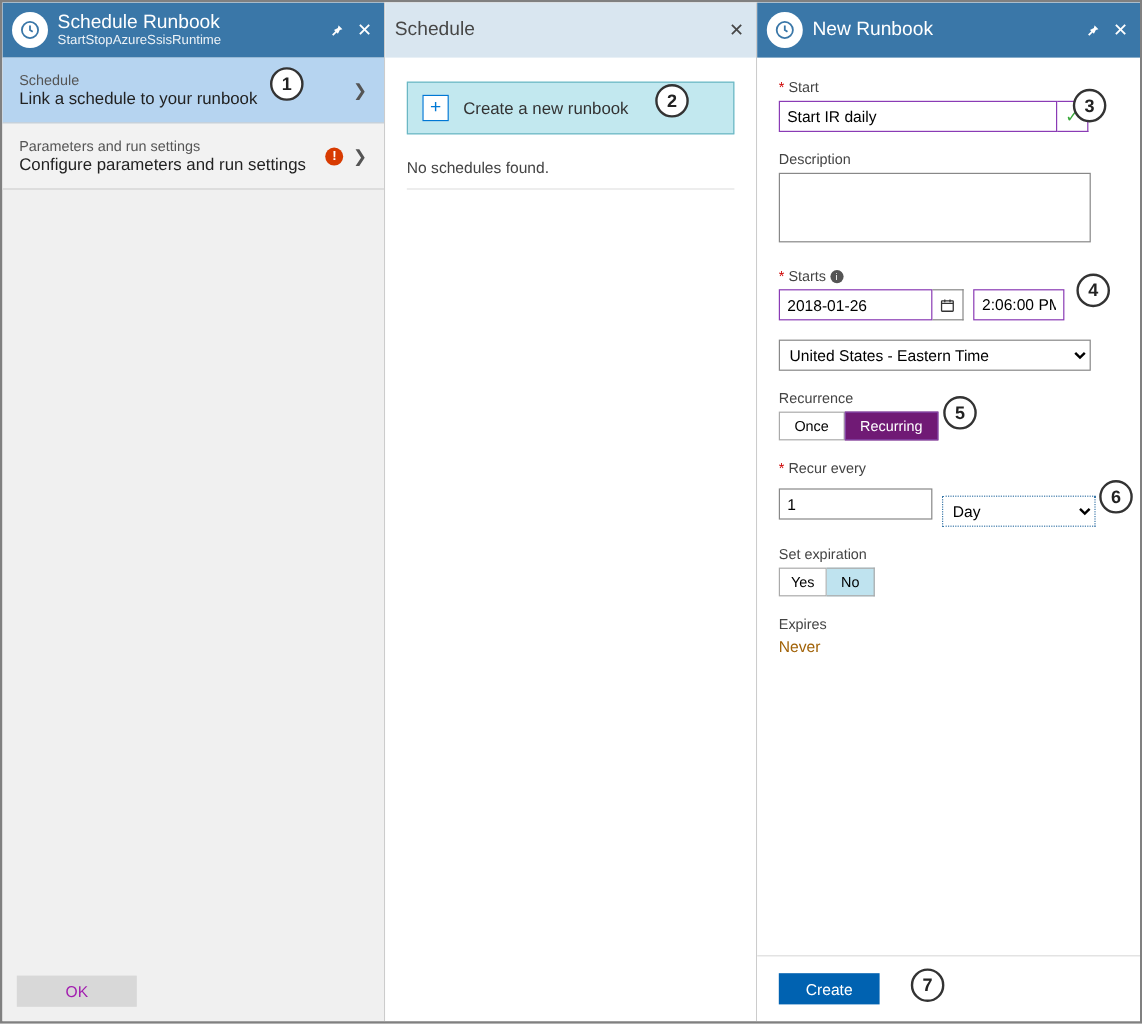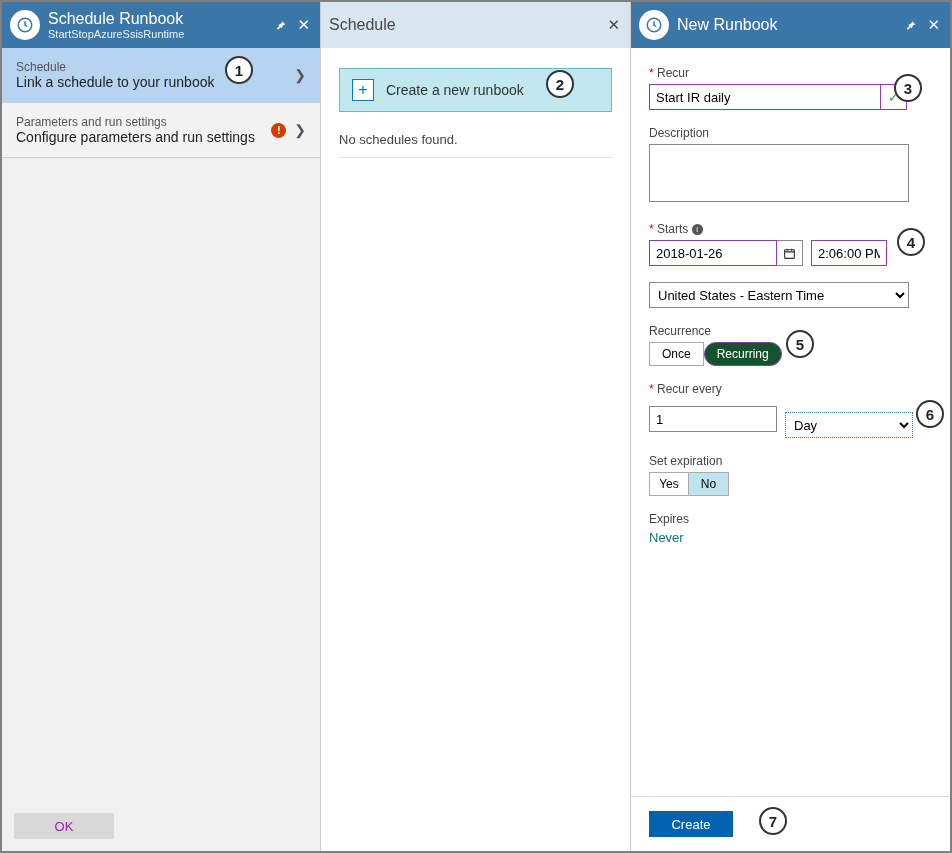--- a/index.html
+++ b/index.html
@@ -51,30 +51,30 @@
   .txtin.violet { border-color: #8a3bb5; }
   .check { width: 26px; height: 26px; border: 1px solid #8a3bb5; border-left: none; display:flex; align-items:center; justify-content:center; color: #39a839; font-size: 14px; }
   .desc { width: 260px; height: 58px; border: 1px solid #888; resize: none; font-size: 13px; padding: 4px; }
   .datein { width: 128px; }
   .calcell { width: 26px; height: 26px; border: 1px solid #888; border-left:none; display:flex; align-items:center; justify-content:center; font-size: 13px; }
   .timein { width: 76px; margin-left: 8px; }
   .tz { width: 260px; height: 26px; border: 1px solid #888; font-size: 13px; padding: 0 4px; background:#fff; }
 
   .toggle { display: flex; }
   .toggle .opt { height: 24px; padding: 0 12px; border: 1px solid #aaa; font-size: 12px; display:flex; align-items:center; cursor:pointer; background:#fff; }
-  .toggle .opt.active-p { background: #14532d; color: #fff; border-color:#8444a6;border-radius:12px; }
+  .toggle .opt.active-p { background: #701a75; color: #fff; border-color:#8444a6; }
   .toggle .opt.active-b { background: #bfe3ef; }
   .toggle .opt + .opt { border-left: none; }
   .toggle .opt.active-p + .opt, .toggle .opt + .opt.active-p { border-left: 1px solid #8444a6; }
 
   .recurn { width: 128px; }
   .recuru { width: 128px; height: 26px; margin-left: 8px; border: 1px dotted #3a77a8; font-size: 13px; padding: 0 4px; background:#fff;margin-top:12px; }
 
   .exp .lblrow { margin-top: 6px; }
-  .expval { font-size: 13px; color: #0f766e; }
+  .expval { font-size: 13px; color: #a16207; }
 
   .createbar { position: absolute; bottom: 0; left: 0; right: 0; padding: 14px 18px; border-top: 1px solid #ddd; background:#fff; }
   .createbtn { width: 84px; height: 26px; background: #0062b1; color: #fff; border: none; font-size: 13px; cursor:pointer; }
 
   
   .callout { position: absolute; width: 28px; height: 28px; border-radius: 50%; background: #fff; border: 2px solid #333; display:flex; align-items:center; justify-content:center; font-size: 15px; font-weight: 600; color:#222; z-index: 50; }
   .c1 { left: 225px; top: 56px; }
   .c2 { left: 546px; top: 70px; }
   .c3 { left: 894px; top: 74px; }
   .c4 { left: 897px; top: 228px; }
@@ -169,21 +169,21 @@
           <svg width="13" height="13" viewBox="0 0 24 24" fill="#fff">
               <path d="M14 3l7 7-4 1-3 6-2-2-5 5-2-2 5-5-2-2 6-3 1-4z"></path>
             </svg>
         </span>
         <span class="close">✕</span>
       </div>
     </div>
 
     <div class="b3body">
       <div class="fld">
-        <div class="lblrow req">Recur</div>
+        <div class="lblrow req">Start</div>
         <div class="inprow">
           <input class="txtin violet" style="width: 232px;" value="Start IR daily">
           <div class="check">✓</div>
         </div>
       </div>
 
       <div class="fld">
         <div class="lblrow">Description</div>
         <textarea class="desc" style=""></textarea>
       </div>

